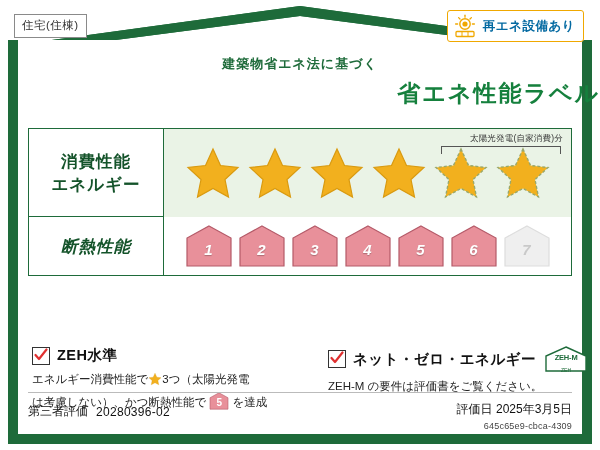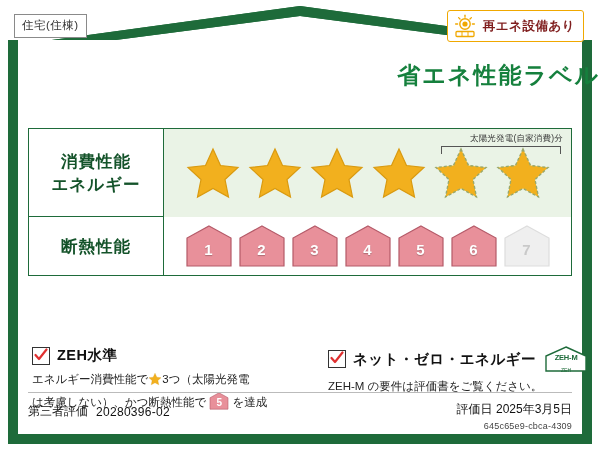--- a/index.html
+++ b/index.html
@@ -43,21 +43,21 @@
     border:1px solid #f0a800;
     border-radius:3px;
     background:#fff;
     padding:2px 8px 2px 4px;
     z-index:5;
   }
   .renew-badge .sun{
     width:26px;height:26px;margin-right:5px;flex:none;
   }
   .renew-badge .txt{
-    font-size:12.5px;color:#7f1d1d;font-weight:bold;letter-spacing:0.5px;
+    font-size:12.5px;color:#0369a1;font-weight:bold;letter-spacing:0.5px;
     white-space:nowrap;
   }
   
   .title-wrap{
     position:absolute;left:0;top:55px;width:600px;text-align:center;z-index:4;
   }
   .title-sub{
     color:#1e6b3a;font-size:13px;font-weight:bold;letter-spacing:1px;
   }
   .title-main{
@@ -83,21 +83,21 @@
     letter-spacing:1px;text-align:center;line-height:1.35;
     border-right:1px solid #1e6b3a;
     box-sizing:border-box;
   }
   .rowvalue{
     flex:1;position:relative;box-sizing:border-box;
   }
   .r1 .rowvalue{background:#eaf3e6;height:88px;}
   .r2 .rowvalue{background:#ffffff;height:58px;}
   .r1{height:88px;}
-  .r2{height:58px;}
+  .r2{height:58px;font-style:italic;}
   
   .stars{
     position:absolute;left:0;top:0;width:100%;height:100%;
     display:flex;align-items:center;justify-content:center;gap:4px;
   }
   .star{width:58px;height:56px;flex:none;}
   
   .solar-note{
     position:absolute;right:8px;top:4px;
     font-size:8.5px;color:#333;
@@ -238,20 +238,21 @@
         </g>
         <rect x="4" y="18.5" width="18" height="5" rx="1" fill="none" stroke="#f0a800" stroke-width="1.3"></rect>
         <line x1="10" y1="18.5" x2="10" y2="23.5" stroke="#f0a800" stroke-width="1"></line>
         <line x1="16" y1="18.5" x2="16" y2="23.5" stroke="#f0a800" stroke-width="1"></line>
       </svg>
     </span>
     <span class="txt">再エネ設備あり</span>
   </div>
 
   <div class="title-wrap">
+    <div class="title-sub">建築物省エネ法に基づく</div>
     <div class="title-main">省エネ性能ラベル</div>
   </div>
 
   <div class="tbl">
 
     <div class="row r1">
       <div class="rowlabel">
         <div>
           <div>消費性能</div>
           <div>エネルギー</div>

